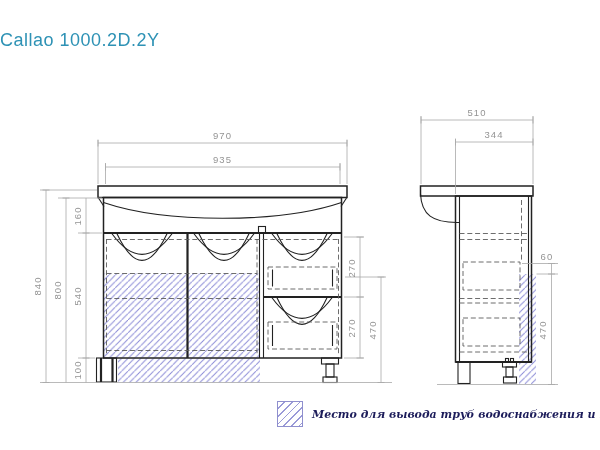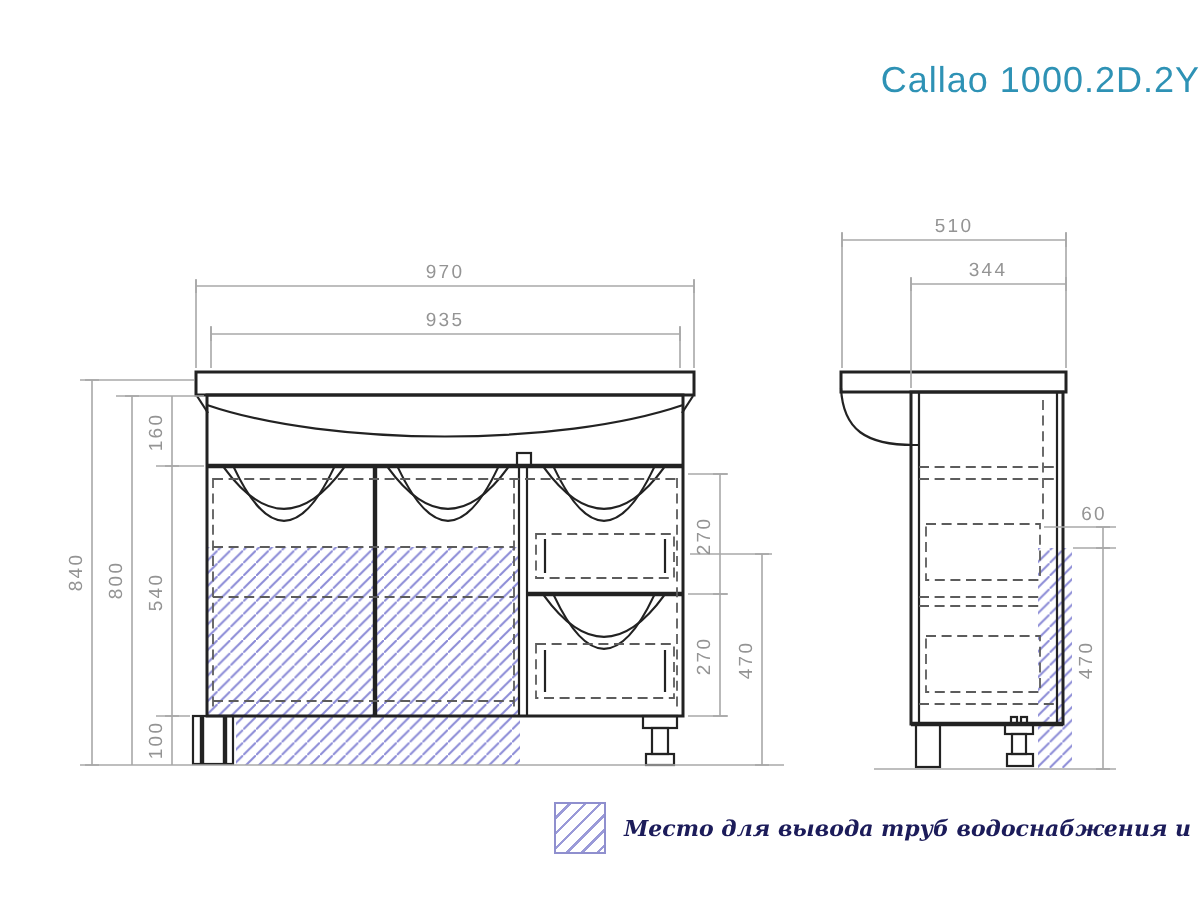--- a/index.html
+++ b/index.html
@@ -1,21 +1,21 @@
 <!DOCTYPE html>
 <html><head>
 <meta charset="utf-8">
 <style>
   html,body{margin:0;padding:0;}
   body{
     width:600px;height:450px;position:relative;background:#ffffff;
     font-family:"Liberation Sans",sans-serif;overflow:hidden;
   }
   .title{
-    position:absolute;top:30px;left:0;width:600px;text-align:right;
+    position:absolute;top:30px;left:0;width:600px;text-align:left;
     font-size:18px;color:#2e92b5;letter-spacing:.5px;
   }
   svg text{
     font-family:"Liberation Sans",sans-serif;
     font-size:9.5px;fill:#949494;letter-spacing:1.1px;
   }
   .drawing{position:absolute;top:0;left:0;}
   .legend{
     position:absolute;top:399px;left:277px;width:320px;height:30px;
     display:flex;align-items:center;gap:9px;

